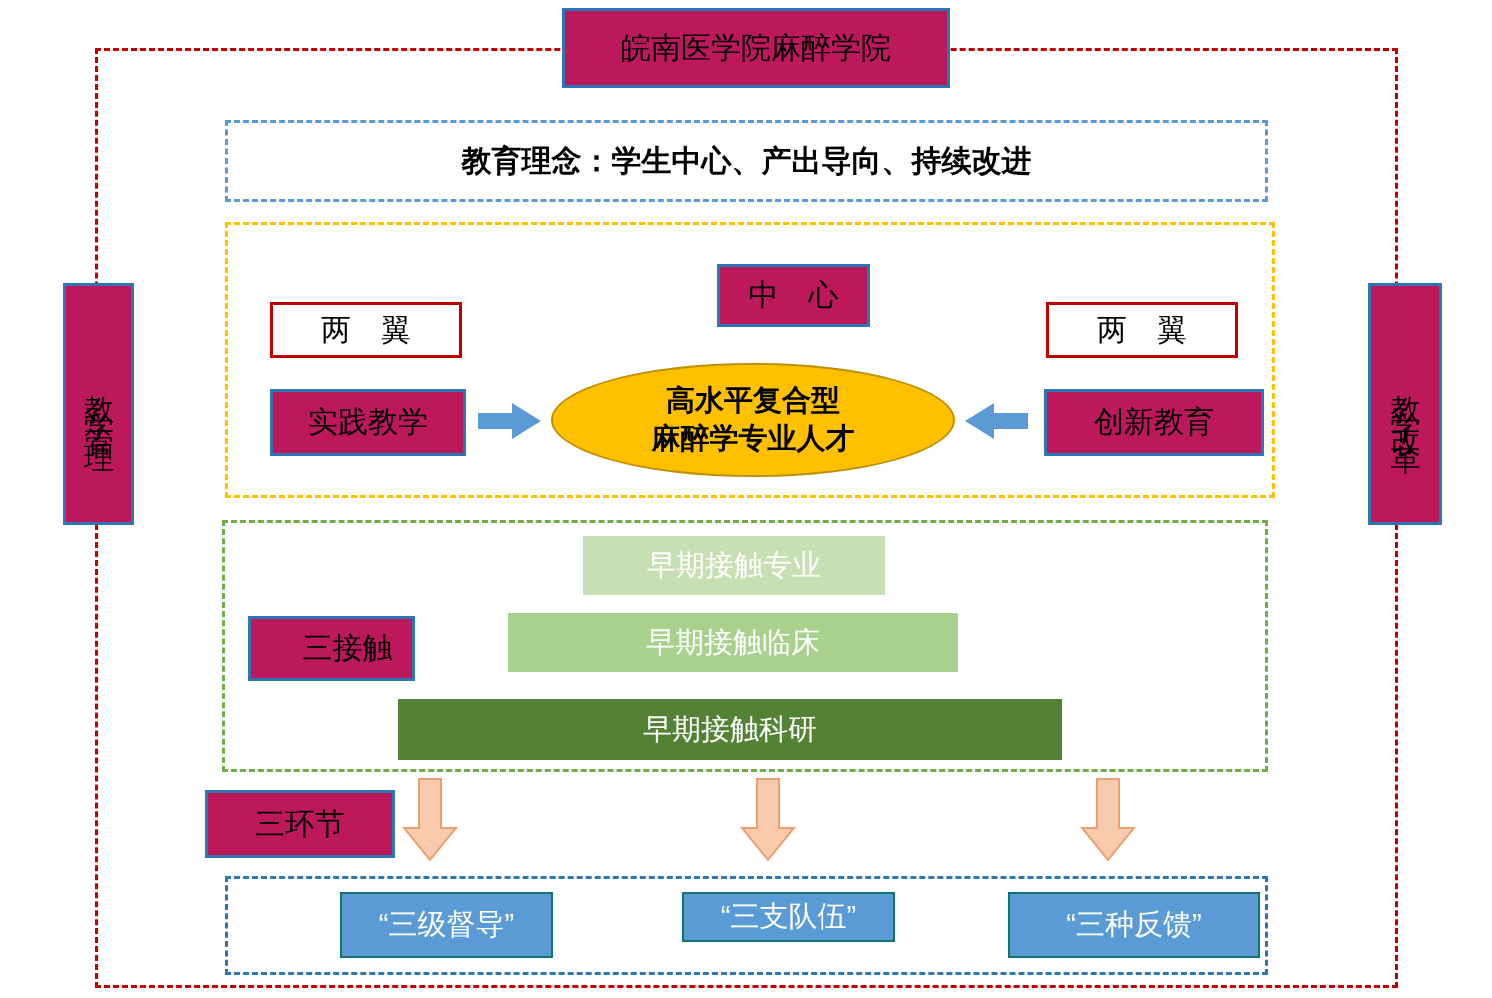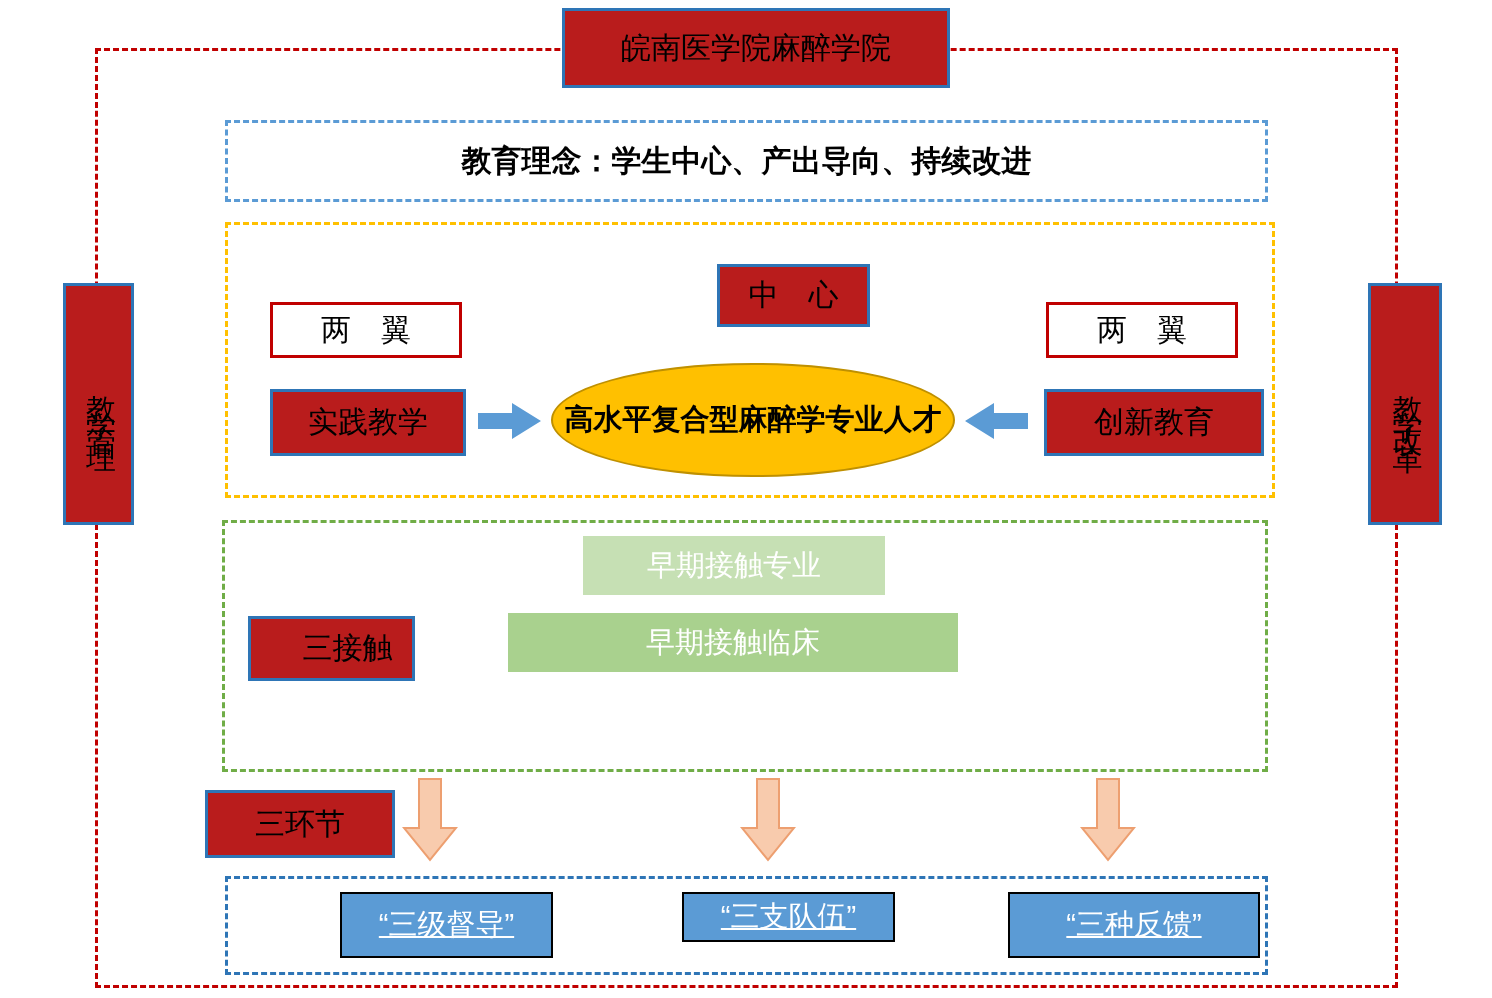--- a/index.html
+++ b/index.html
@@ -9,47 +9,46 @@
   .center-flex { display: flex; align-items: center; justify-content: center; text-align: center; }
 
   
   .frame-red    { border: 3px dashed #C00000; }
   .frame-blue   { border: 3px dashed #5B9BD5; text-align: right; }
   .frame-yellow { border: 3px dashed #FFC000; }
   .frame-green  { border: 3px dashed #70AD47; }
   .frame-dblue  { border: 3px dashed #2E75B6; }
 
   
-  .box-blue { background: #b91c1c; border: 3px solid #2E75B6; font-family: Liberation Mono, monospace; }
+  .box-blue { background: #be185d; border: 3px solid #2E75B6; }
   .box-red  { background: #fff; border: 3px solid #C00000; }
 
   .t30 { font-size: 30px; }
   .t29 { font-size: 29px; }
   .bold { font-weight: bold; }
 
   .vtext { writing-mode: vertical-rl; font-size: 30px; letter-spacing: 16px; }
 
   .ellipse {
     border-radius: 50%;
     background: #FFC000;
     border: 2px solid #BF9000;
-    flex-direction: row;
+    flex-direction: column;
     line-height: 1.3;
   }
 
   .bar { color: #fff; }
   .bar-1 { background: #C6E0B4; }
   .bar-2 { background: #A9D18E; }
   .bar-3 { background: #548235; }
 
   .result-box {
     background: #5B9BD5;
-    border: 2px solid #000000;
+    border: 2px solid #0f766e;
     color: #fff;
-    text-decoration: underline;
   }
 
   svg { display: block; }
 </style>
 </head>
 <body>
 
 <div class="canvas">
 
   <div class="abs frame-red" style="left:95px; top:48px; width:1303px; height:940px;"></div>
@@ -112,20 +111,23 @@
   <div class="abs frame-green" style="left:222px; top:520px; width:1046px; height:252px;"></div>
 
   <div class="abs bar bar-1 center-flex" style="left:583px; top:536px; width:302px; height:59px;">
     <span class="t29">早期接触专业</span>
   </div>
 
   <div class="abs bar bar-2 center-flex" style="left:508px; top:613px; width:450px; height:59px;">
     <span class="t29">早期接触临床</span>
   </div>
 
+  <div class="abs bar bar-3 center-flex" style="left:398px; top:699px; width:664px; height:61px;">
+    <span class="t29">早期接触科研</span>
+  </div>
 
   <div class="abs box-blue center-flex" style="left:248px; top:616px; width:167px; height:65px;padding-left:32px;">
     <span class="t30">三接触</span>
   </div>
 
   <div class="abs box-blue center-flex" style="left:205px; top:790px; width:190px; height:68px;">
     <span class="t30">三环节</span>
   </div>
 
   <div class="abs" style="left:402px; top:778px; width:56px; height:84px;">

